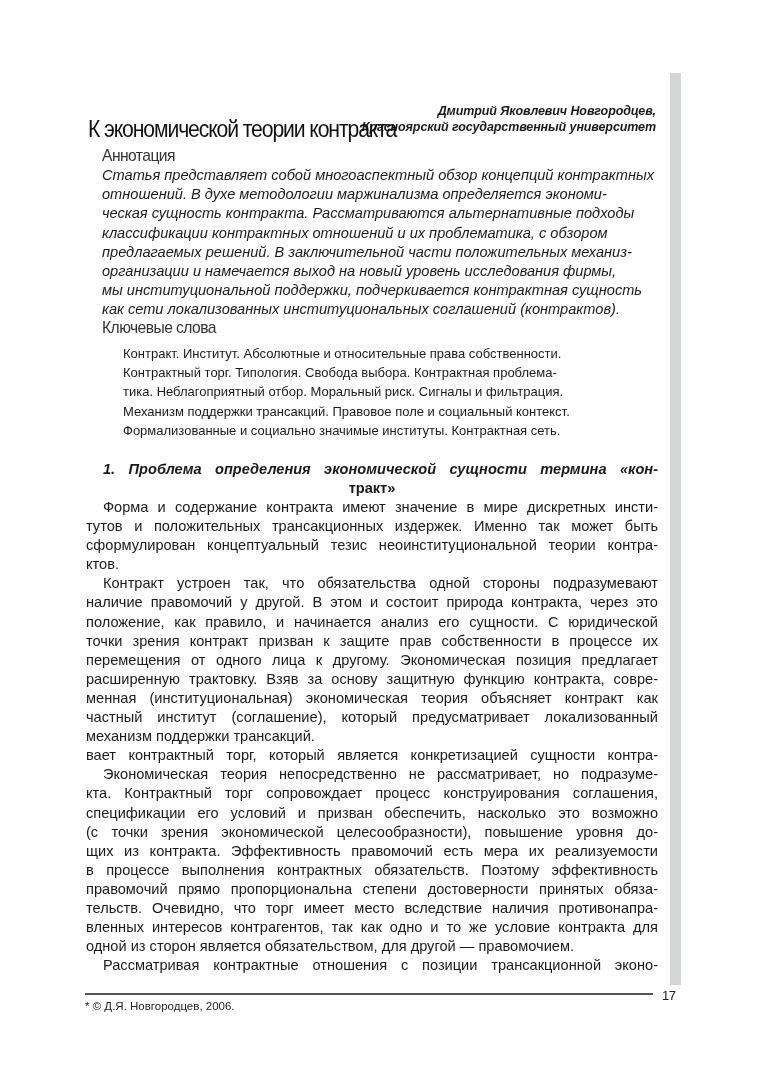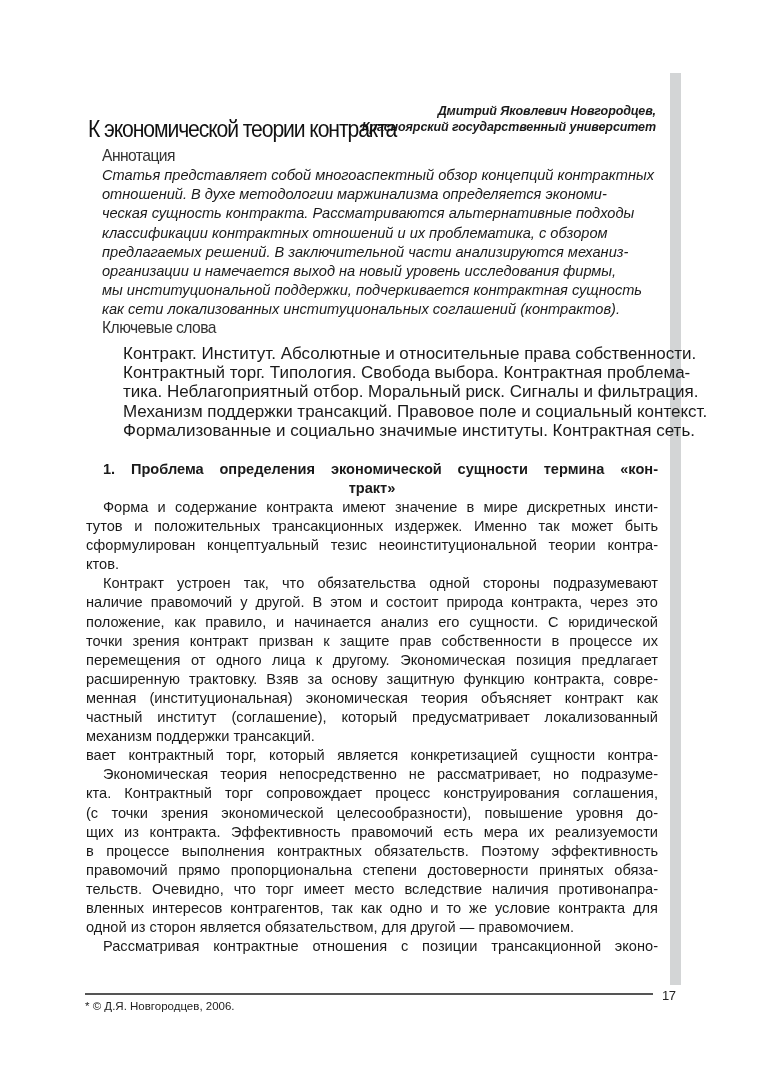--- a/index.html
+++ b/index.html
@@ -10,24 +10,24 @@
             font-style: italic; font-weight: bold; font-size: 12.5px; line-height: 16px; letter-spacing: -0.1px; margin-top: 32px; }
   .title { position: absolute; left: 88px; top: 116px; font-size: 23px; letter-spacing: -1.2px;
            font-weight: normal; color: #111; transform: scaleX(0.92); transform-origin: left; white-space: nowrap; }
   .label { position: absolute; left: 102px; font-size: 17px; color: #333; font-weight: normal;
            letter-spacing: -0.6px; transform: scaleX(0.92); transform-origin: left; white-space: nowrap; }
   .annot-label { top: 146px; }
   .kw-label { top: 318px; }
   .abstract { position: absolute; left: 102px; top: 166px; width: 556px; font-style: italic;
               font-size: 14.6px; line-height: 19.2px; color: #1a1a1a; }
   .abstract .ln, .kw .ln, .body .ln { display: block; white-space: nowrap; }
-  .kw { position: absolute; left: 123px; top: 344px; width: 535px; font-size: 17px; line-height: 19.2px; }
+  .kw { position: absolute; left: 123px; top: 344px; width: 535px; font-size: 13px; line-height: 19.2px; }
   .section-head { position: absolute; left: 103px; top: 460px; width: 555px; font-weight: bold; font-size: 14.6px; line-height: 19px; }
   .section-head .ln { display: block; white-space: nowrap; }
-  .section-head .first { text-align: justify; text-align-last: justify; }
+  .section-head .first { text-align: justify; text-align-last: justify; font-style: italic; }
   .body { position: absolute; left: 86px; top: 498px; width: 572px; font-size: 14.6px; line-height: 19.1px; }
   .body .ln.j { text-align: justify; text-align-last: justify; }
   .body .ln.ind { padding-left: 17px; }
   .footer-rule { position: absolute; left: 85px; top: 993px; width: 568px; height: 2px; background: #555; }
   .footnote { position: absolute; left: 85px; top: 1000px; font-size: 11.5px; color: #222; }
   .page-num { position: absolute; left: 662px; top: 988px; font-size: 13px; color: #222; letter-spacing: -0.5px; }
 </style>
 </head>
 <body>
 
@@ -40,21 +40,21 @@
 
 <h1 class="title" style="margin:0;">К экономической теории контракта</h1>
 
 <div class="label annot-label">Аннотация</div>
 
 <div class="abstract">
   <span class="ln">Статья представляет собой многоаспектный обзор концепций контрактных</span>
   <span class="ln">отношений. В духе методологии маржинализма определяется экономи-</span>
   <span class="ln">ческая сущность контракта. Рассматриваются альтернативные подходы</span>
   <span class="ln">классификации контрактных отношений и их проблематика, с обзором</span>
-  <span class="ln">предлагаемых решений. В заключительной части анализируются механиз-</span>
+  <span class="ln">предлагаемых решений. В заключительной части положительных механиз-</span>
   <span class="ln">организации и намечается выход на новый уровень исследования фирмы,</span>
   <span class="ln">мы институциональной поддержки, подчеркивается контрактная сущность</span>
   <span class="ln">как сети локализованных институциональных соглашений (контрактов).</span>
 </div>
 
 <div class="label kw-label">Ключевые слова</div>
 
 <div class="kw">
   <span class="ln">Контракт. Институт. Абсолютные и относительные права собственности.</span>
   <span class="ln">Контрактный торг. Типология. Свобода выбора. Контрактная проблема-</span>
@@ -78,20 +78,21 @@
   <span class="ln j">положение, как правило, и начинается анализ его сущности. С юридической</span>
   <span class="ln j">точки зрения контракт призван к защите прав собственности в процессе их</span>
   <span class="ln j">перемещения от одного лица к другому. Экономическая позиция предлагает</span>
   <span class="ln j">расширенную трактовку. Взяв за основу защитную функцию контракта, совре-</span>
   <span class="ln j">менная (институциональная) экономическая теория объясняет контракт как</span>
   <span class="ln j">частный институт (соглашение), который предусматривает локализованный</span>
   <span class="ln">механизм поддержки трансакций.</span>
   <span class="ln j">вает контрактный торг, который является конкретизацией сущности контра-</span>
   <span class="ln j ind">Экономическая теория непосредственно не рассматривает, но подразуме-</span>
   <span class="ln j">кта. Контрактный торг сопровождает процесс конструирования соглашения,</span>
+  <span class="ln j">спецификации его условий и призван обеспечить, насколько это возможно</span>
   <span class="ln j">(с точки зрения экономической целесообразности), повышение уровня до-</span>
   <span class="ln j">щих из контракта. Эффективность правомочий есть мера их реализуемости</span>
   <span class="ln j">в процессе выполнения контрактных обязательств. Поэтому эффективность</span>
   <span class="ln j">правомочий прямо пропорциональна степени достоверности принятых обяза-</span>
   <span class="ln j">тельств. Очевидно, что торг имеет место вследствие наличия противонапра-</span>
   <span class="ln j">вленных интересов контрагентов, так как одно и то же условие контракта для</span>
   <span class="ln">одной из сторон является обязательством, для другой — правомочием.</span>
   <span class="ln j ind">Рассматривая контрактные отношения с позиции трансакционной эконо-</span>
 </div>
 

